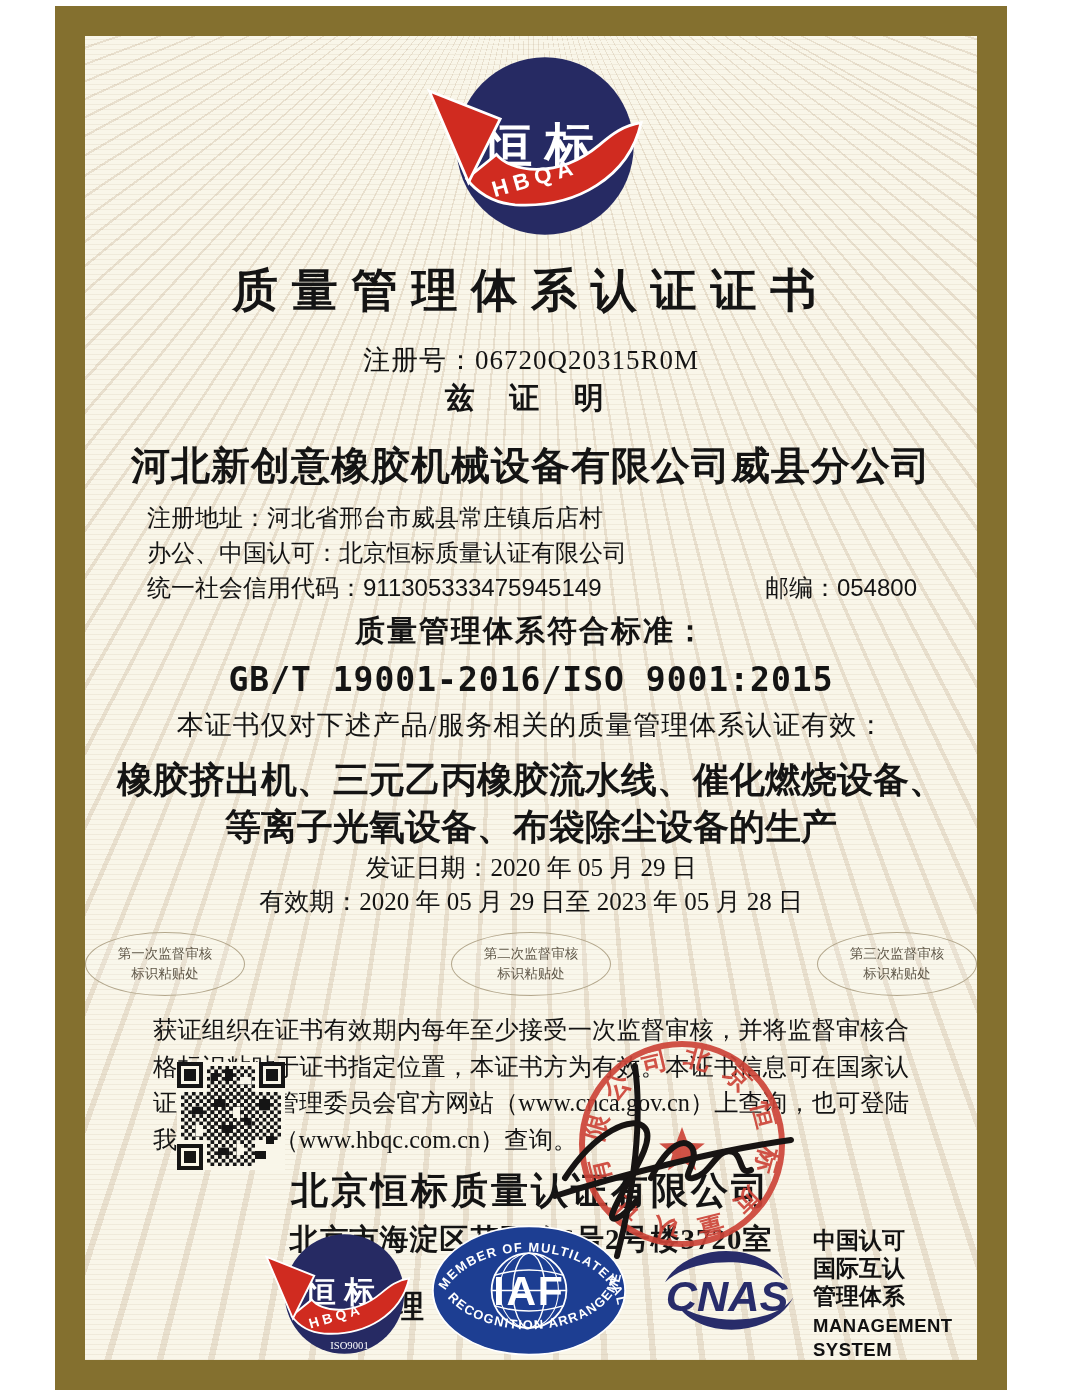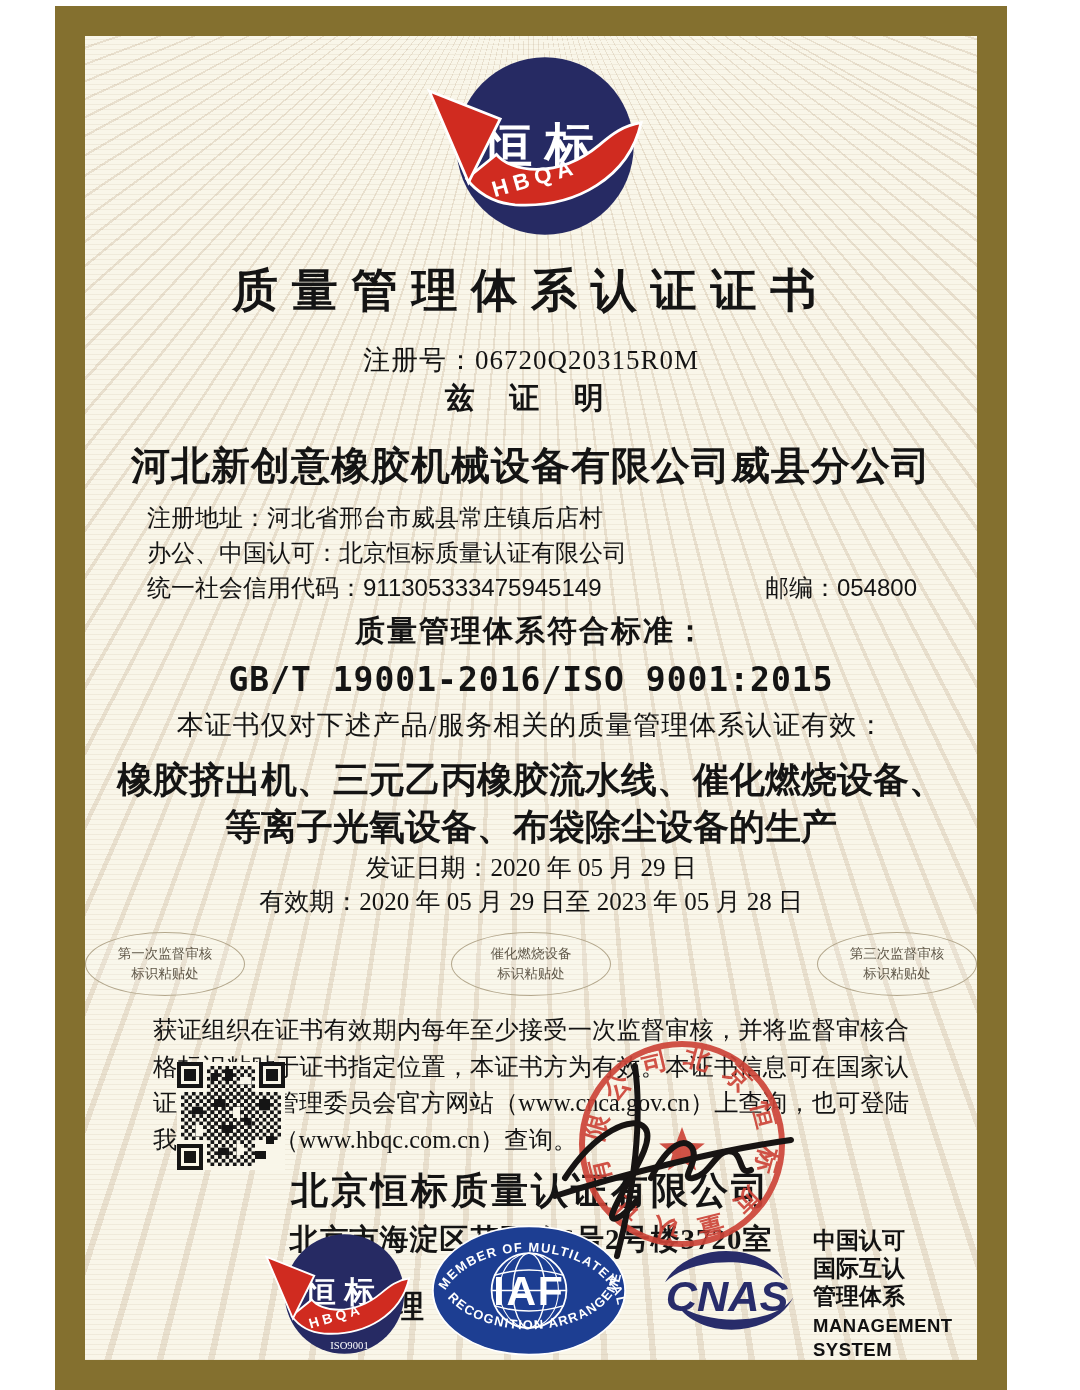--- a/index.html
+++ b/index.html
@@ -83,21 +83,21 @@
     <div><span>发证日期：</span><span>2020 年 05 月 29 日</span></div>
     <div><span>有效期：</span><span>2020 年 05 月 29 日至 2023 年 05 月 28 日</span></div>
   </div>
 
   <div class="ovals">
     <div class="oval">
       <span>第一次监督审核</span>
       <span>标识粘贴处</span>
     </div>
     <div class="oval">
-      <span>催化燃烧设备</span>
+      <span>第二次监督审核</span>
       <span>标识粘贴处</span>
     </div>
     <div class="oval">
       <span>第三次监督审核</span>
       <span>标识粘贴处</span>
     </div>
   </div>
 
   <p class="notice">获证组织在证书有效期内每年至少接受一次监督审核，并将监督审核合格标识粘贴于证书指定位置，本证书方为有效。本证书信息可在国家认证认可监督管理委员会官方网站（www.cnca.gov.cn）上查询，也可登陆我公司网站（www.hbqc.com.cn）查询。</p>
 

